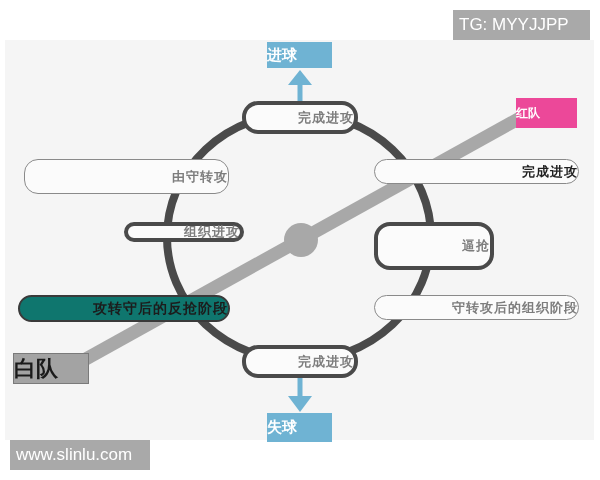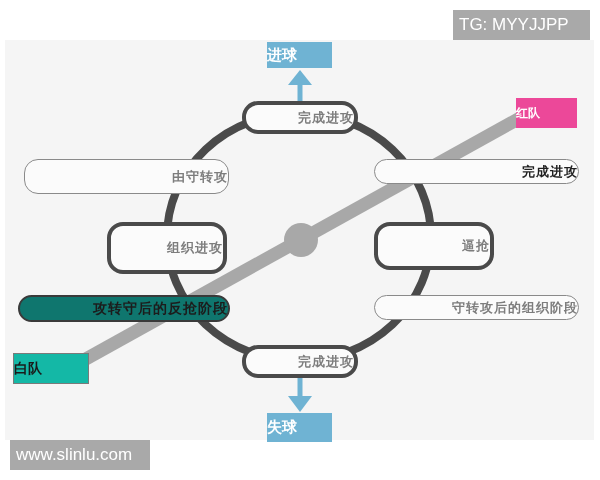--- a/index.html
+++ b/index.html
@@ -26,21 +26,21 @@
       background: #0f766e; border-color: #3a3a3a; color: #1c1c1c; border-width: 2px;
       font-size: 14px;
     }
     .box {
       position: absolute; box-sizing: border-box;
       display: flex; align-items: center; justify-content: flex-start;
       font-weight: bold;
     }
     .box.blue { background: #6fb3d3; color: #ffffff; font-size: 15px; }
     .box.pink { background: #ec4899; color: #ffffff; font-size: 12px; }
-    .box.white { background: #14b8a6; border: 1.5px solid #7a7a7a; color: #1a1a1a; font-size: 14px; }
+    .box.white { background: #a3a3a3; border: 1.5px solid #7a7a7a; color: #1a1a1a; font-size: 22px; }
     .watermark {
       position: absolute; background: #a9a9a9; color: #ffffff;
       font-family: "Liberation Sans", sans-serif; font-size: 17px;
       display: flex; align-items: center; padding: 0 6px; box-sizing: border-box;
     }
   </style>
 </head>
 <body>
 
 <div class="panel"></div>
@@ -70,21 +70,21 @@
 <div class="box pink" style="left:516px; top:98px; width:61px; height:30px;">
   <span>红队</span>
 </div>
 <div class="box white" style="left:13px; top:353px; width:76px; height:31px;">
   <span>白队</span>
 </div>
 
 <div class="pill thick" style="left:242px; top:101px; width:116px; height:33px;">
   <span>完成进攻</span>
 </div>
-<div class="pill thick" style="left:107px; top:222px; width:120px; height:52px;">
+<div class="pill thick" style="left:124px; top:222px; width:120px; height:20px;">
   <span>组织进攻</span>
 </div>
 <div class="pill thick" style="left:374px; top:222px; width:120px; height:48px;">
   <span>逼抢</span>
 </div>
 <div class="pill thick" style="left:242px; top:345px; width:116px; height:33px;">
   <span>完成进攻</span>
 </div>
 
 <div class="pill thin" style="left:24px; top:159px; width:205px; height:35px;">

